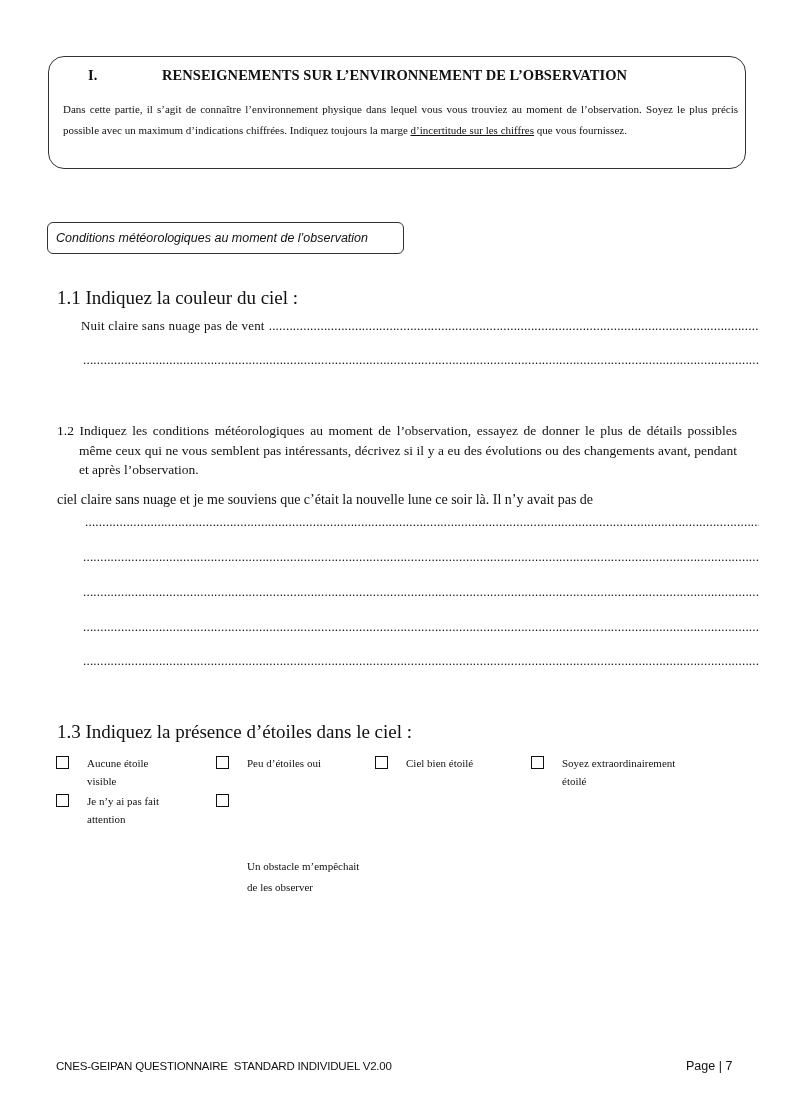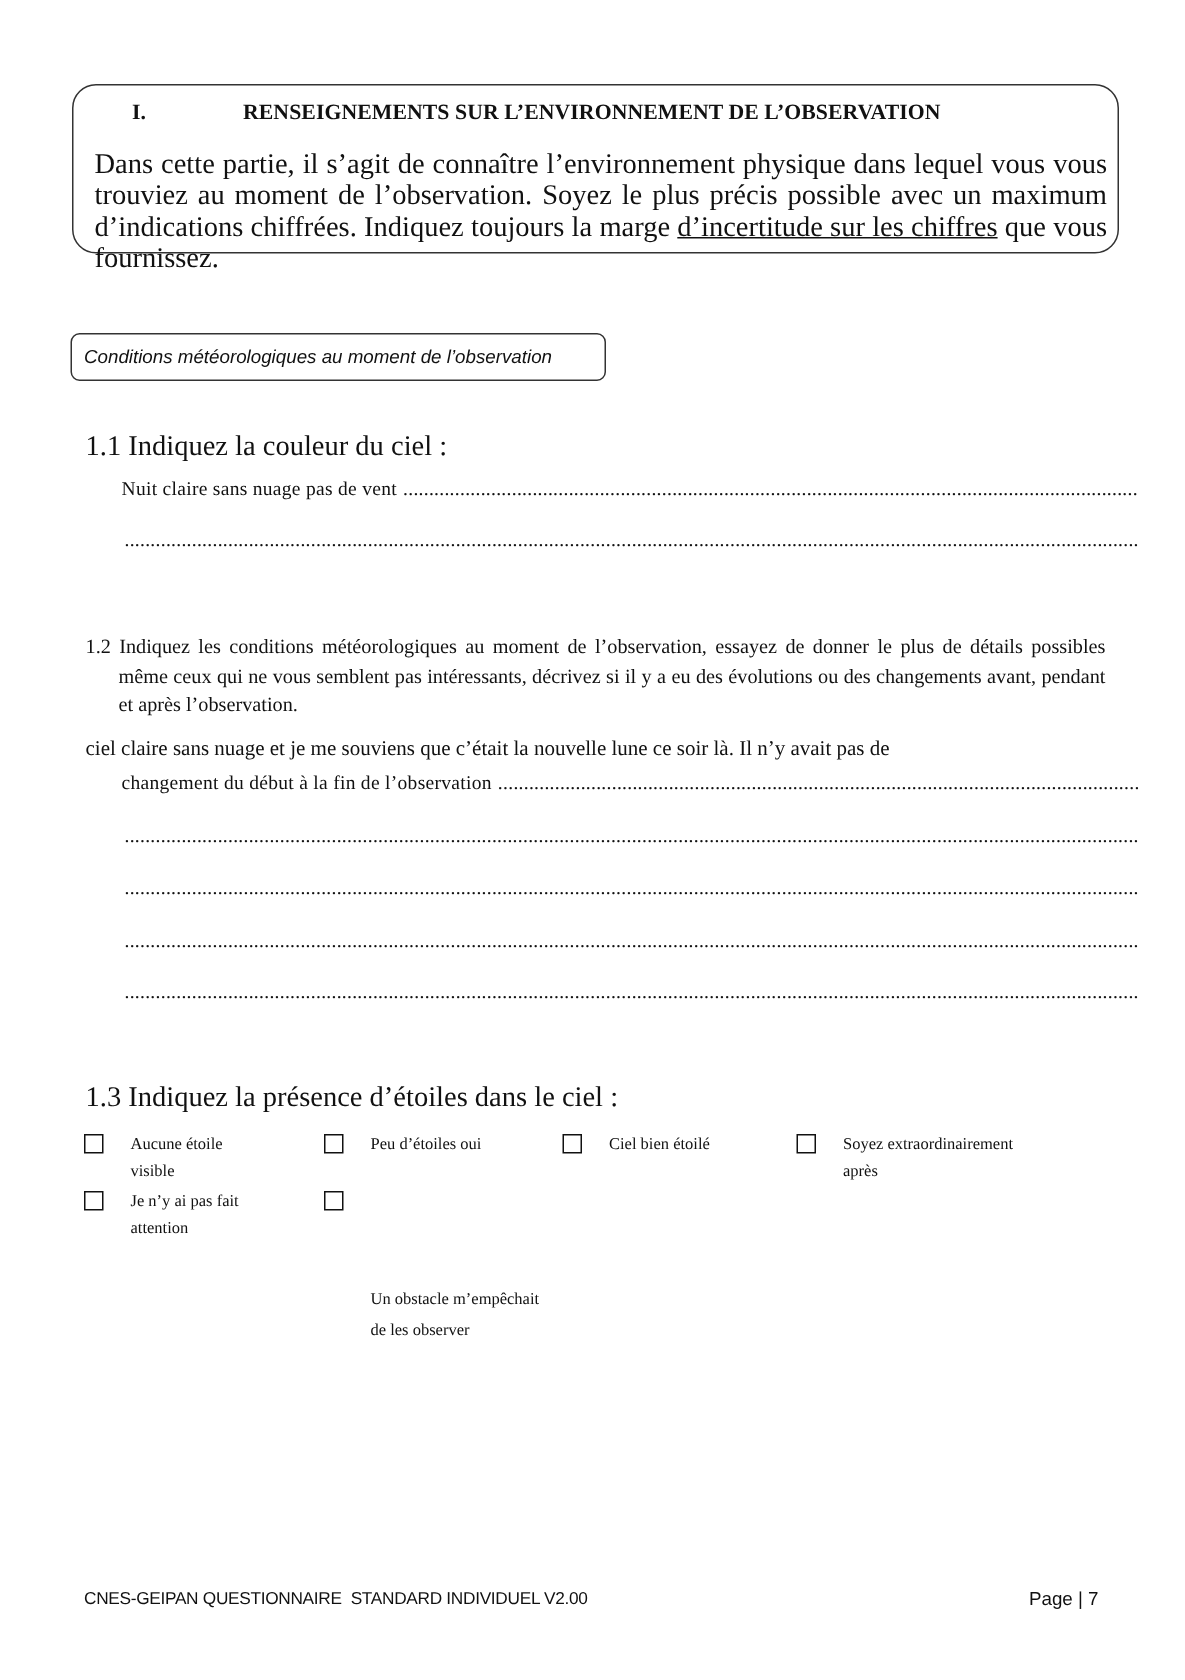--- a/index.html
+++ b/index.html
@@ -1,21 +1,21 @@
 <!DOCTYPE html>
 <html><head>
   <meta charset="utf-8">
   <style>
     html, body { margin:0; padding:0; background:#fff; }
     body { width:790px; height:1120px; position:relative; overflow:hidden; font-family:"Liberation Serif", serif; color:#111; }
     .abs { position:absolute; }
     .section-box { left:48px; top:56px; width:698px; height:113px; border:1.3px solid #333; border-radius:16px; box-sizing:border-box; }
     .sec-num { left:88px; top:67px; font-weight:bold; font-size:14.5px; }
     .sec-title { left:162px; top:67px; font-weight:bold; font-size:14.5px; letter-spacing:0.05px; }
-    .intro { left:63px; top:99px; width:675px; font-size:19px; line-height:21px; text-align:justify;font-family:Liberation Serif, serif; }
+    .intro { left:63px; top:99px; width:675px; font-size:11px; line-height:21px; text-align:justify;font-family:Liberation Serif, serif; }
     .intro u { text-decoration:underline; }
     .sub-box { left:47px; top:222px; width:357px; height:32px; border:1.2px solid #333; border-radius:6px; box-sizing:border-box; }
     .sub-title { left:56px; top:231px; font-family:"Liberation Sans", sans-serif; font-size:12.5px;font-style:italic; }
     .q { font-size:19px; }
     .answer { font-size:14px; }
     .dots { overflow:hidden; white-space:nowrap; font-size:13px; letter-spacing:0.2px;margin-left:24px; }
     .q12 { left:57px; top:421px; width:680px; font-size:13.5px; line-height:19.5px; text-align:justify; padding-left:22px; text-indent:-22px; box-sizing:border-box; }
     .cb { width:11px; height:11px; border:1.8px solid #111; box-sizing:content-box; }
     .opt { font-size:11px; line-height:18px; }
     .footer-l { left:56px; top:1060px; font-family:"Liberation Sans", sans-serif; font-size:11.5px; letter-spacing:-0.2px; }
@@ -35,21 +35,20 @@
 <div class="abs q" style="left:57px; top:287px;">1.1 Indiquez la couleur du ciel :</div>
 <div class="abs dots answer" style="left:57px; top:318px; width:678px; display:flex;">
   <span style="flex:none;">Nuit claire sans nuage pas de vent</span>
   <span class="dots" style="flex:1; margin-left:4px; font-size:13px;">..............................................................................................................................................................................................................................................</span>
 </div>
 <div class="abs dots" style="left:59px; top:352px; width:676px;">..............................................................................................................................................................................................................................................</div>
 
 <div class="abs q12">1.2 Indiquez les conditions météorologiques au moment de l’observation, essayez de donner le plus de détails possibles même ceux qui ne vous semblent pas intéressants, décrivez si il y a eu des évolutions ou des changements avant, pendant et après l’observation.</div>
 <div class="abs answer" style="left:57px; top:492px; width:690px; white-space:nowrap;">ciel claire sans nuage et je me souviens que c’était la nouvelle lune ce soir là. Il n’y avait pas de</div>
 <div class="abs dots answer" style="left:57px; top:514px; width:678px; display:flex;">
-  <span style="flex:none;">changement du début à la fin de l’observation</span>
   <span class="dots" style="flex:1; margin-left:4px; font-size:13px;">..............................................................................................................................................................................................................................................</span>
 </div>
 <div class="abs dots" style="left:59px; top:549px; width:676px;">..............................................................................................................................................................................................................................................</div>
 <div class="abs dots" style="left:59px; top:584px; width:676px;">..............................................................................................................................................................................................................................................</div>
 <div class="abs dots" style="left:59px; top:619px; width:676px;">..............................................................................................................................................................................................................................................</div>
 <div class="abs dots" style="left:59px; top:653px; width:676px;">..............................................................................................................................................................................................................................................</div>
 
 <div class="abs q" style="left:57px; top:721px;">1.3 Indiquez la présence d’étoiles dans le ciel :</div>
 
 <div class="abs cb" style="left:56px; top:756px;"></div>
@@ -64,21 +63,21 @@
   </div>
 
 <div class="abs cb" style="left:375px; top:756px;"></div>
 <div class="abs opt" style="left:406px; top:754px;">
     <div>Ciel bien étoilé</div>
   </div>
 
 <div class="abs cb" style="left:531px; top:756px;"></div>
 <div class="abs opt" style="left:562px; top:754px;">
     <div>Soyez extraordinairement</div>
-    <div>après</div>
+    <div>étoilé</div>
   </div>
 
 <div class="abs cb" style="left:56px; top:794px;"></div>
 <div class="abs opt" style="left:87px; top:792px;">
     <div>Je n’y ai pas fait</div>
     <div>attention</div>
   </div>
 
 <div class="abs cb" style="left:216px; top:794px;"></div>
 <div class="abs opt" style="left:247px; top:836px; line-height:21px;margin-top:20px;">

